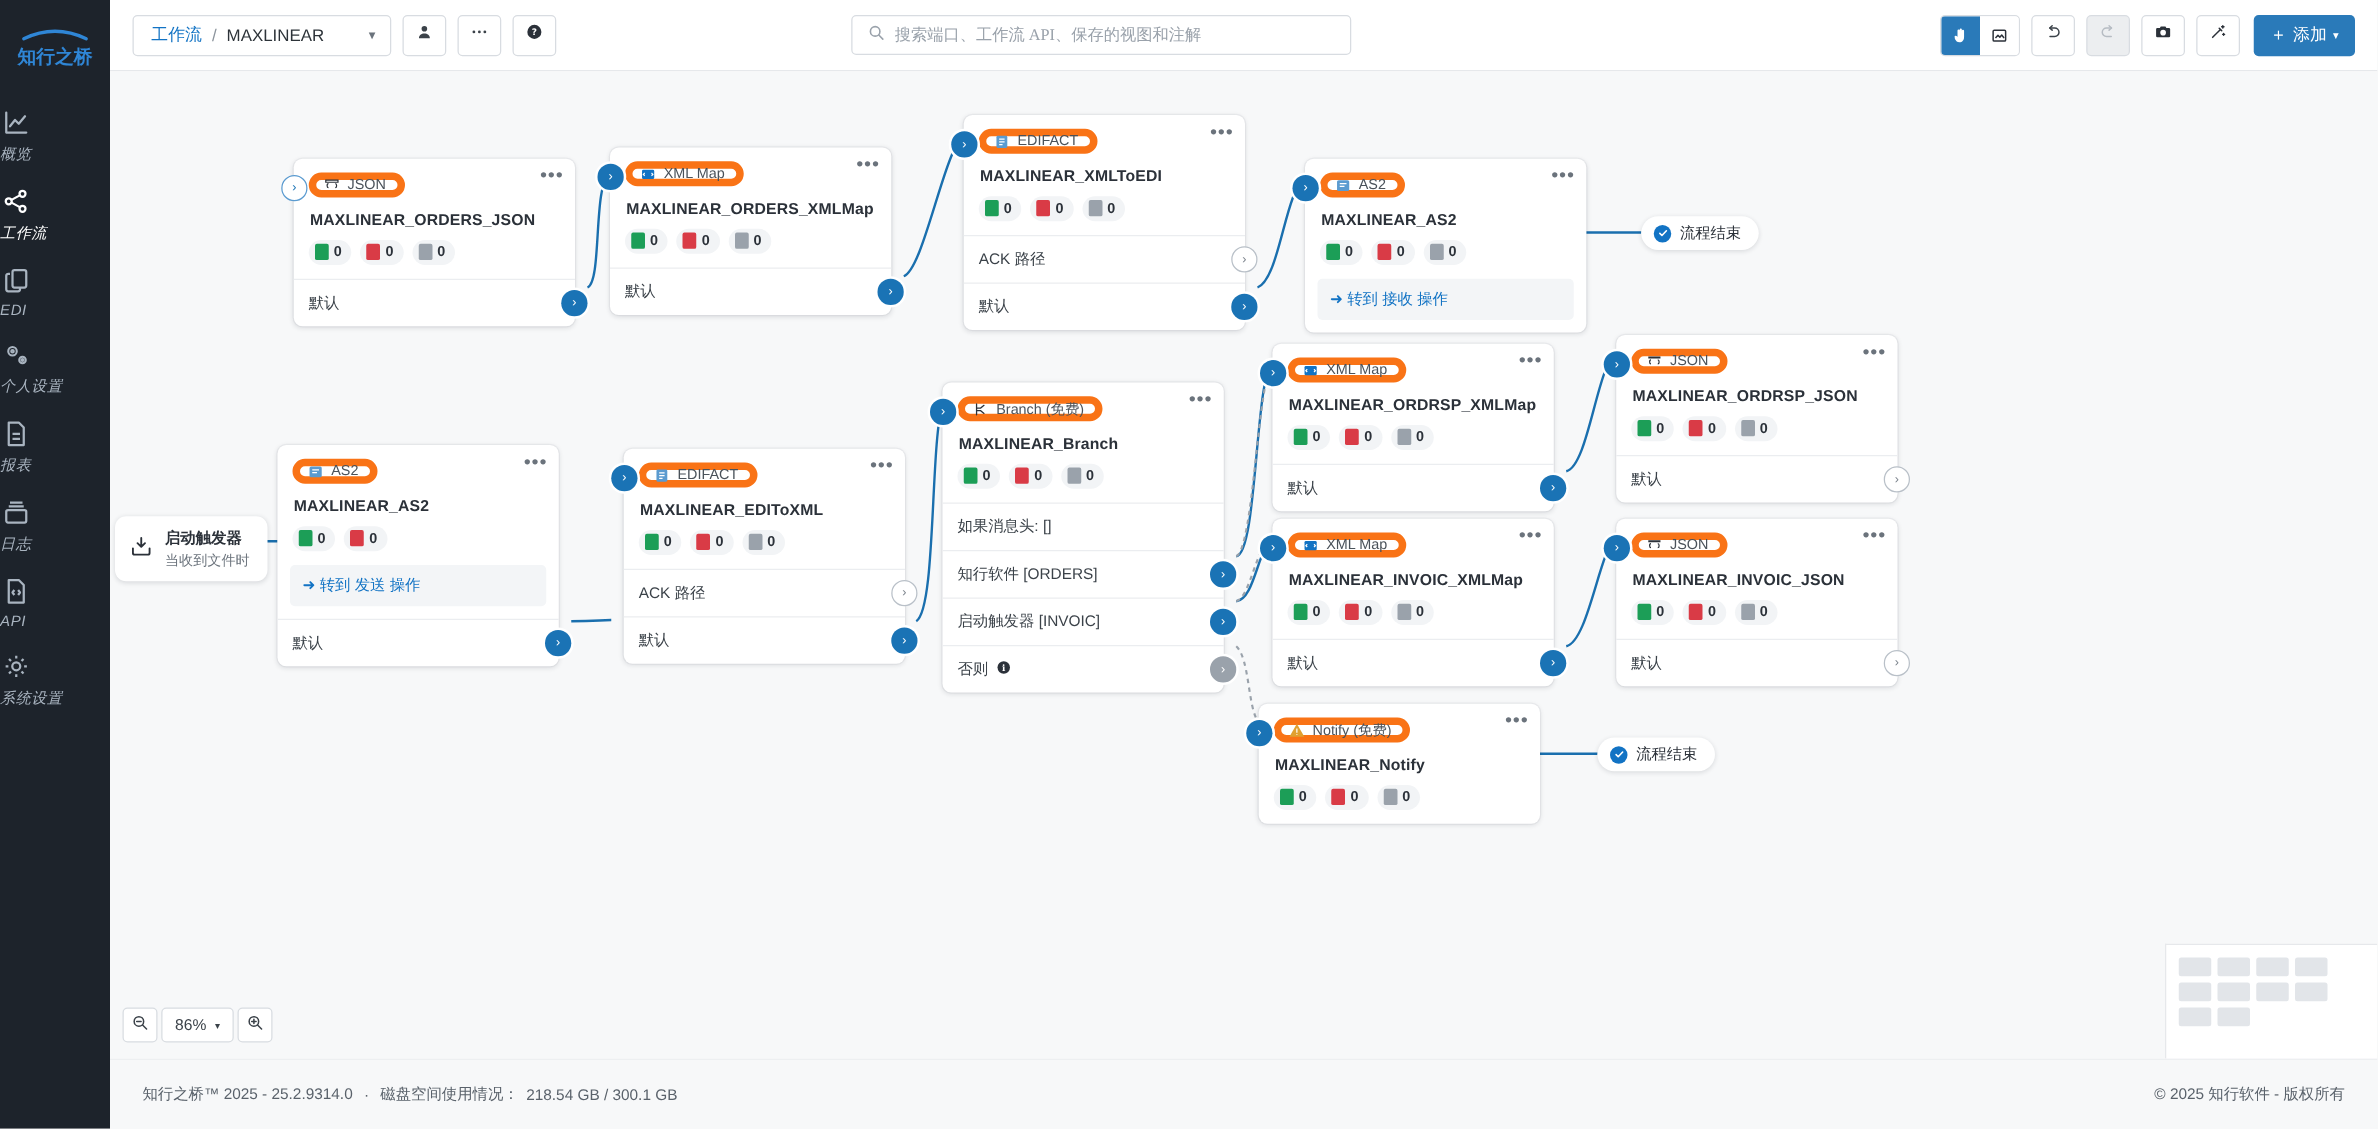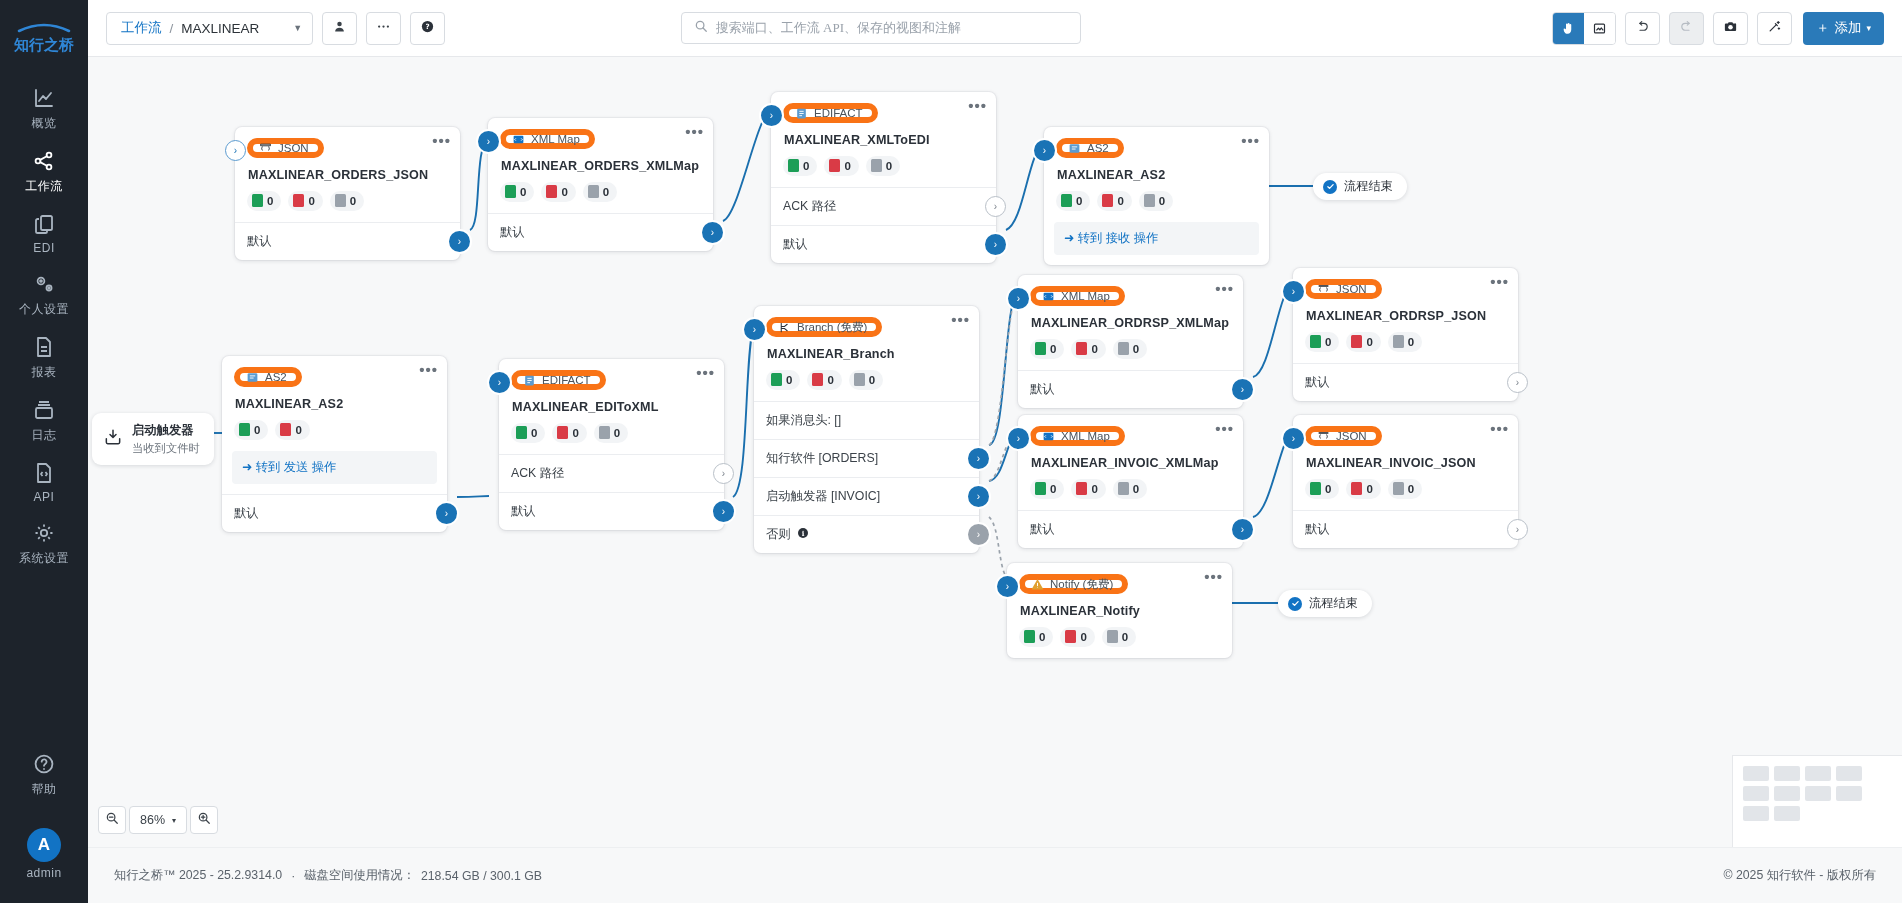--- a/index.html
+++ b/index.html
@@ -13,21 +13,21 @@
   
   #sidebar {
     position: absolute; left: 0; top: 0; width: 88px; height: 903px;
     background: #1d232b; display: flex; flex-direction: column; align-items: center;
   }
   .brand { margin-top: 14px; height: 46px; display:flex; align-items:center; justify-content:center; }
   .brand svg { display: block; }
   .nav-list { margin-top: 16px; width: 100%; }
   .nav-item {
     width: 100%; padding: 9px 0 7px; display: flex; flex-direction: column;
-    align-items: center; gap: 4px; cursor: pointer; position: relative;
+    align-items: flex-start; gap: 4px; cursor: pointer; position: relative; font-style: italic;
   }
   .nav-item .ico { width: 26px; height: 26px; display:flex; align-items:center; justify-content:center; }
   .nav-item .ico svg { width: 24px; height: 24px; }
   .nav-label { font-size: 12px; color: #a9b4c0; letter-spacing: .5px; }
   .nav-item.active .nav-label { color: #ffffff; }
   .nav-item.active .ico svg { stroke: #ffffff; }
   .nav-spacer { flex: 1 1 auto; }
   .nav-bottom { width: 100%; padding-bottom: 16px; }
   .avatar-circle {
     width: 34px; height: 34px; border-radius: 50%; background: #1273c4;
@@ -270,38 +270,20 @@
               <circle cx="12" cy="12" r="3.2"></circle>
               <path d="M12 3.5v2.2M12 18.3v2.2M3.5 12h2.2M18.3 12h2.2M6.2 6.2l1.6 1.6M16.2 16.2l1.6 1.6M17.8 6.2l-1.6 1.6M7.8 16.2l-1.6 1.6"></path>
             </svg>
         </span>
         <span class="nav-label">系统设置</span>
       </div>
     </div>
 
     <div class="nav-spacer"></div>
 
-    <div class="nav-bottom">
-      <div class="nav-item">
-        <span class="ico">
-          <svg viewBox="0 0 24 24" fill="none" stroke="#a9b4c0" stroke-width="1.8" stroke-linecap="round">
-              <circle cx="12" cy="12" r="8.4"></circle>
-              <path d="M9.7 9.6a2.4 2.4 0 114.1 1.8c-.9.7-1.8 1.2-1.8 2.4"></path>
-              <circle cx="12" cy="17" r=".9" fill="#a9b4c0" stroke="none"></circle>
-            </svg>
-        </span>
-        <span class="nav-label">帮助</span>
-      </div>
-      <div class="nav-item" style="margin-top:14px;">
-        <span class="avatar-circle">
-            <span>A</span>
-          </span>
-        <span class="nav-label">admin</span>
-      </div>
-    </div>
   </div>
 
   <div id="topbar">
     <div class="breadcrumb-box">
       <span class="bc-link">工作流</span>
       <span class="bc-sep">/</span>
       <span class="bc-cur">MAXLINEAR</span>
       <span class="bc-caret">▼</span>
     </div>
 

